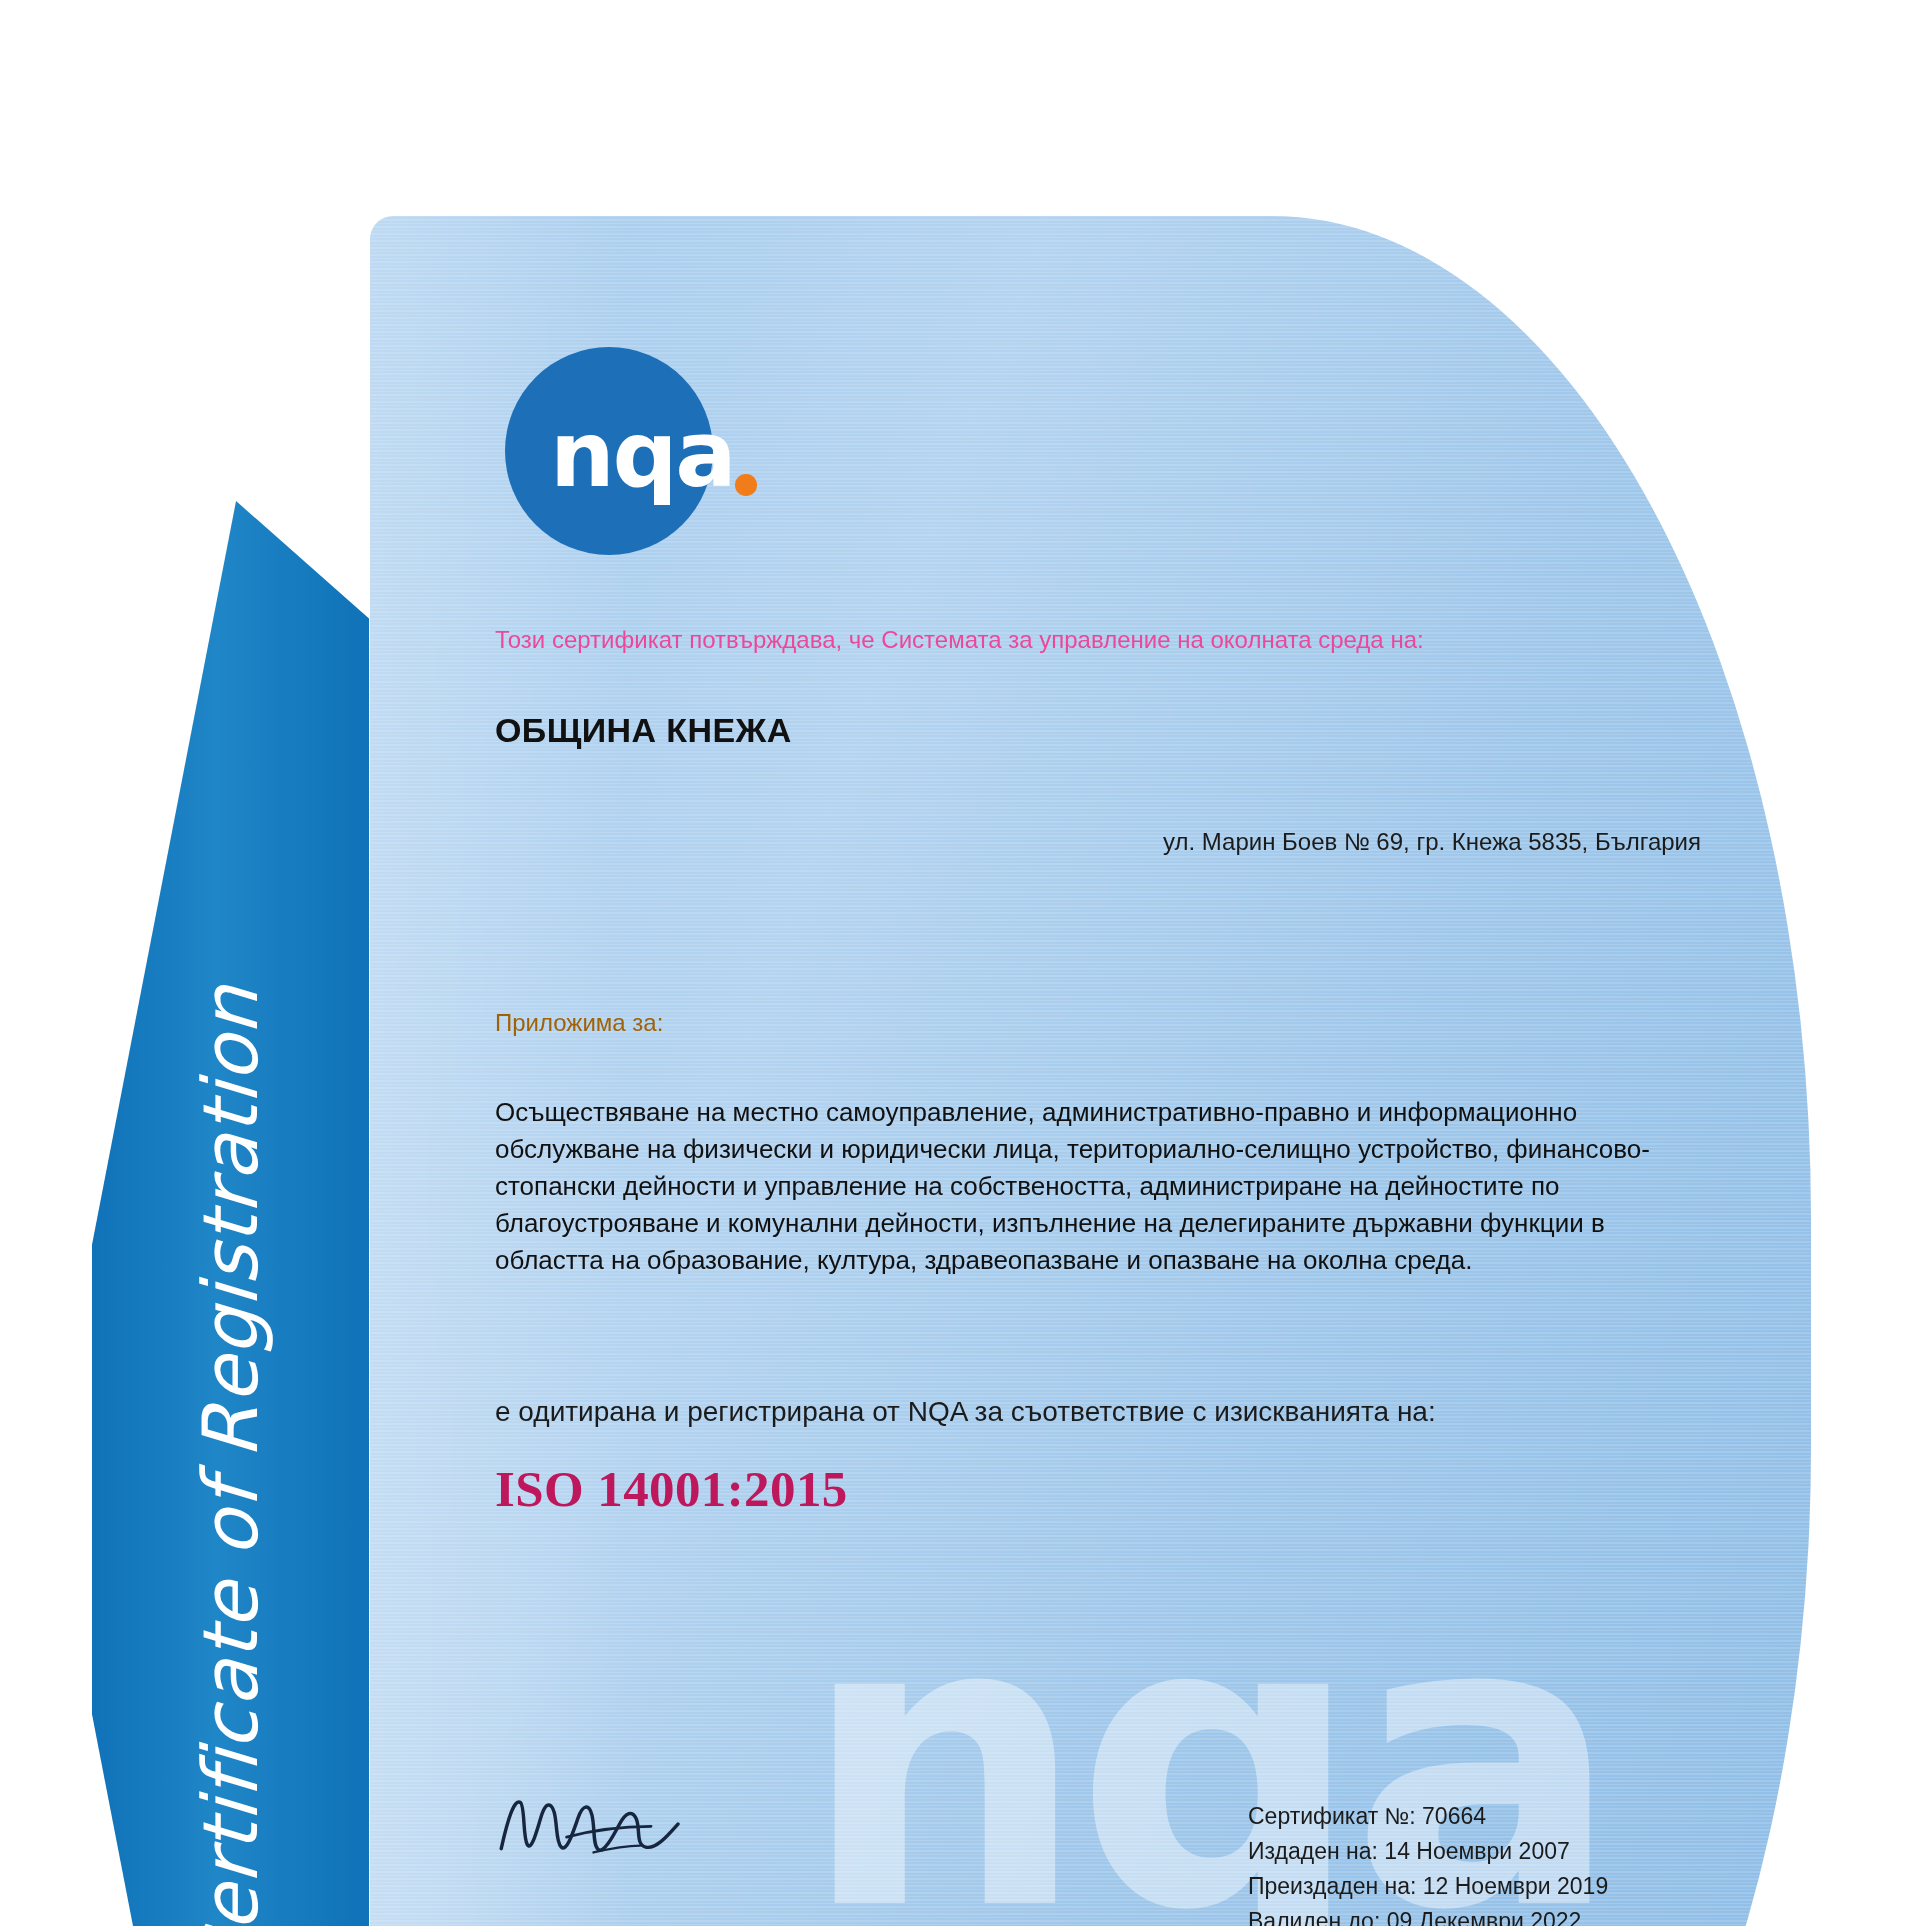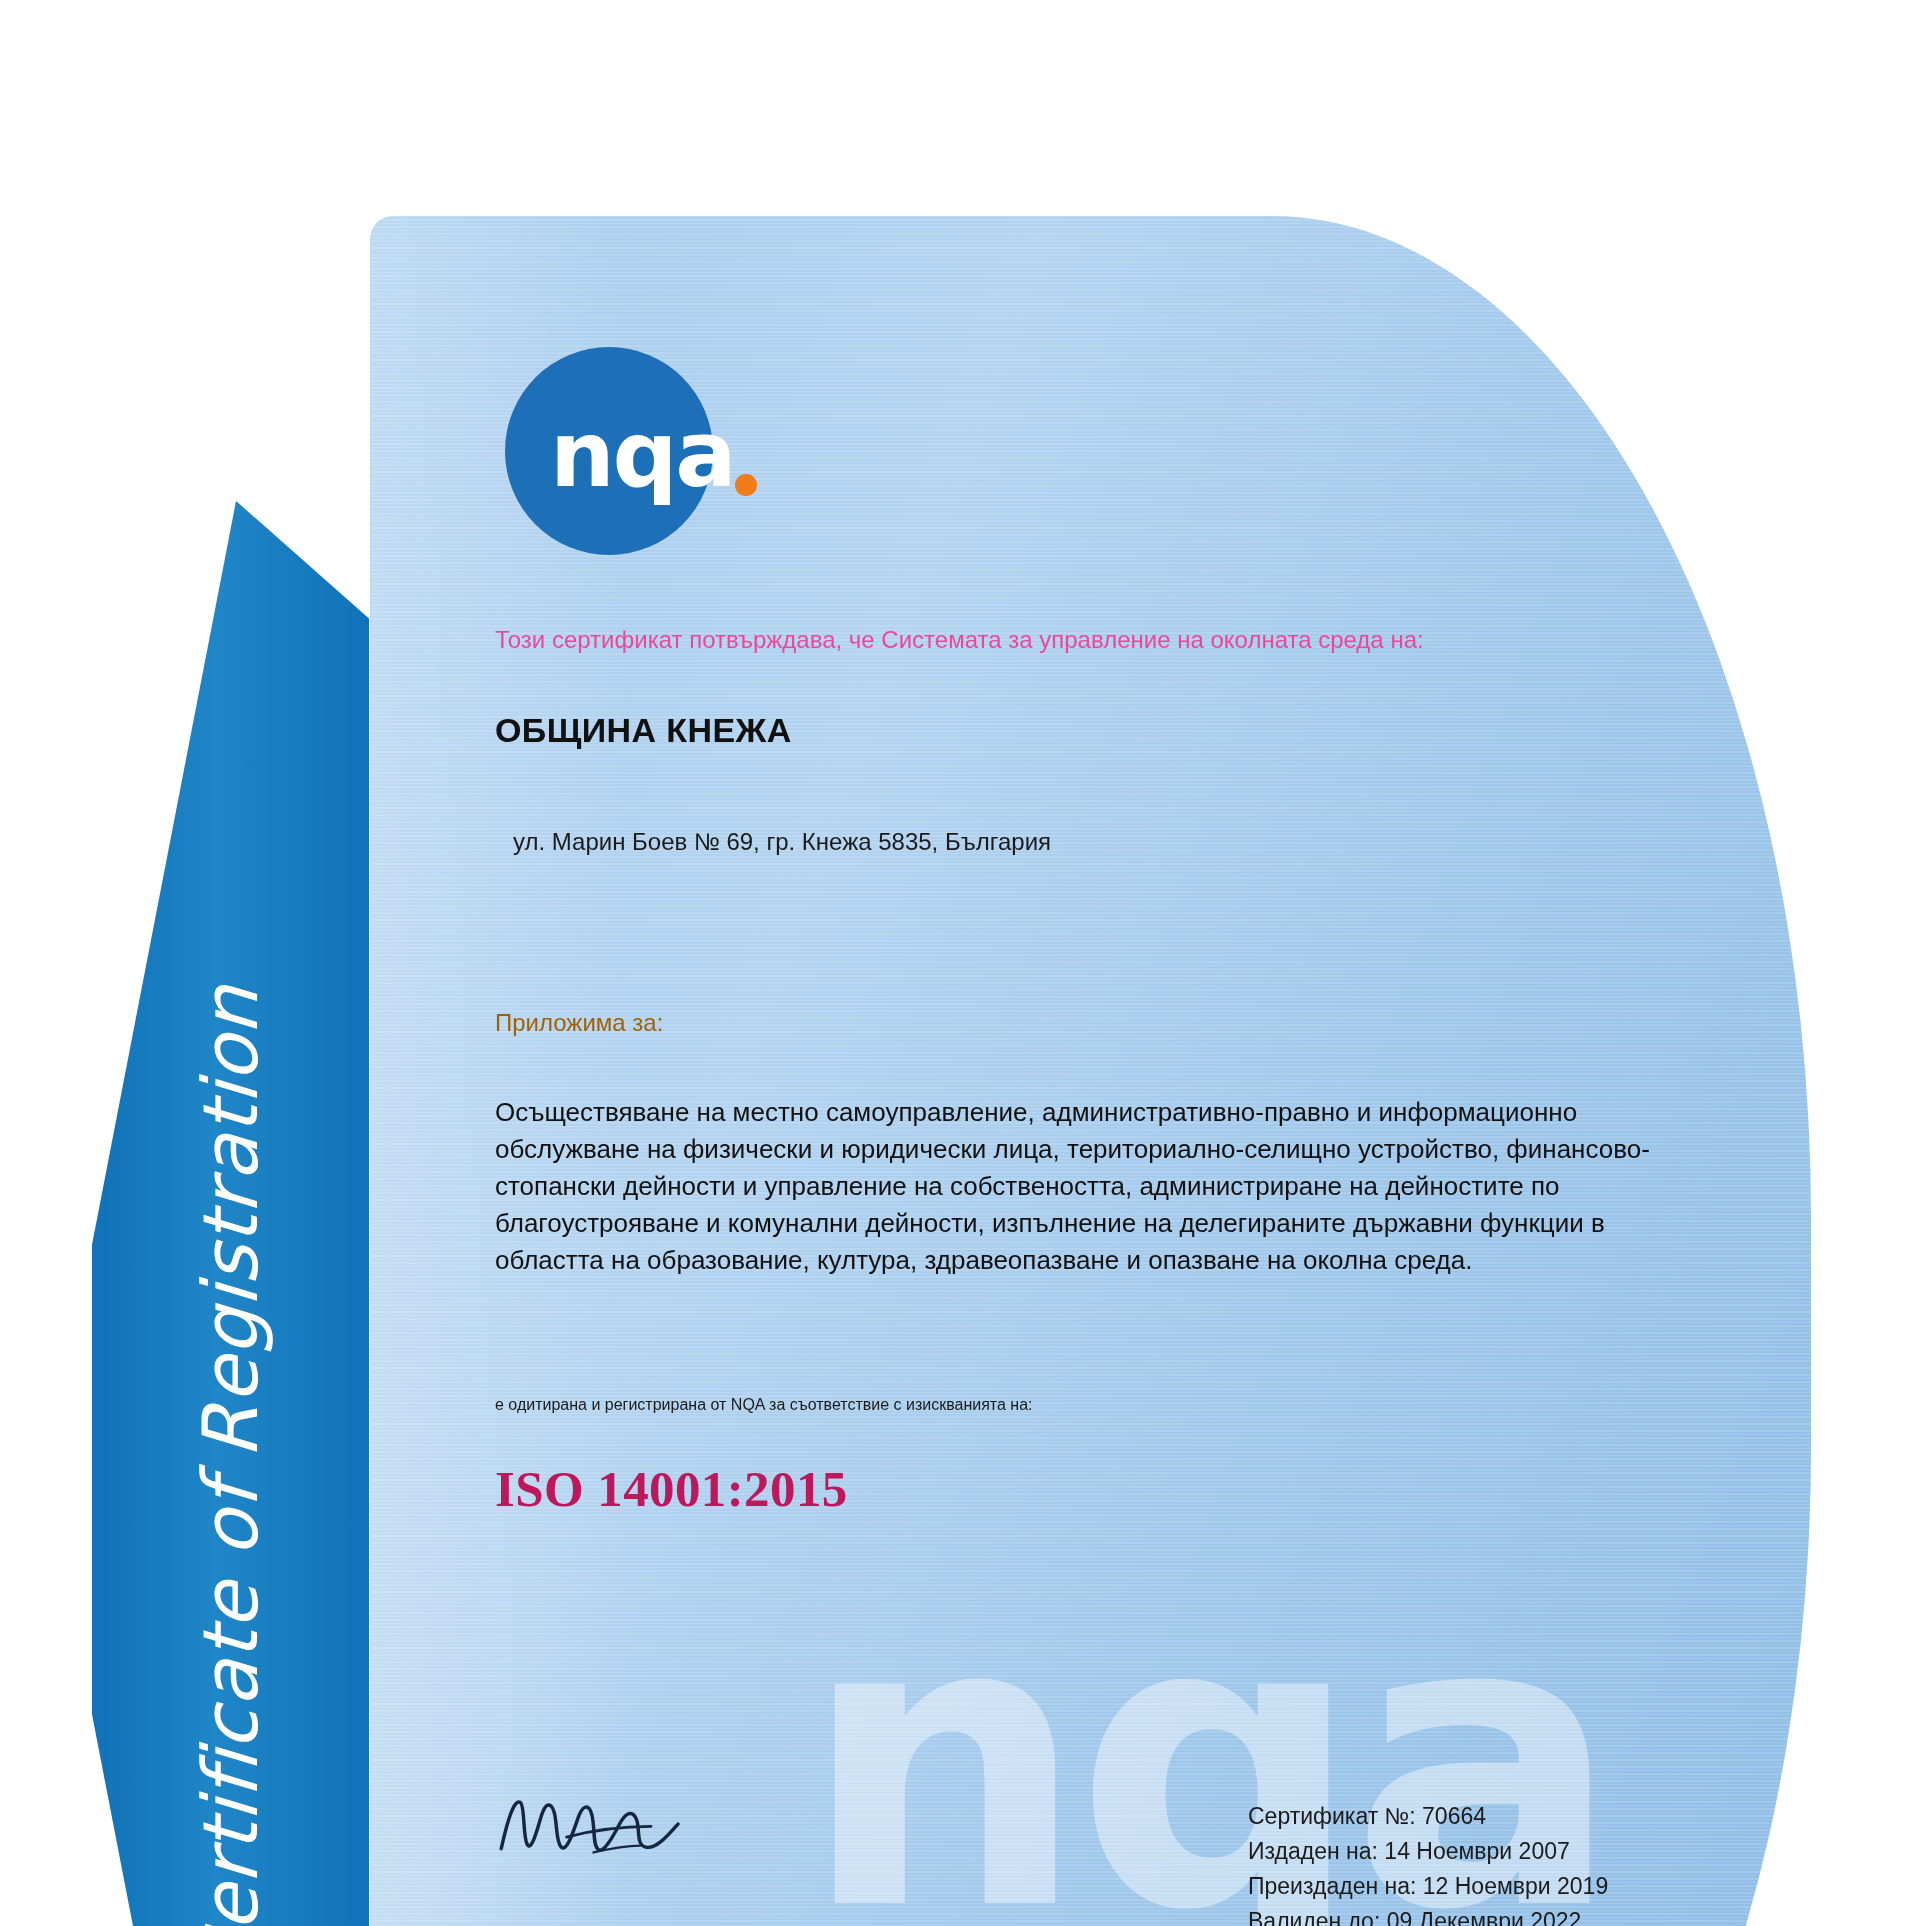--- a/index.html
+++ b/index.html
@@ -149,25 +149,26 @@
     top: 711px;
     width: 1213px;
     font-size: 34px;
     font-weight: 700;
     color: #111111;
     letter-spacing: 0.4px;
   }
 
   .org-address {
     position: absolute;
-    left: 513px;
+    left: 488px;
     top: 828px;
     width: 1213px;
     font-size: 24px;
     color: #1b1b1b;
+    text-align: right;
   }
 
   .scope-label {
     position: absolute;
     left: 495px;
     top: 1009px;
     width: 1213px;
     font-size: 24px;
     color: #a16207;
   }
@@ -181,21 +182,21 @@
     font-weight: 400;
     color: #111111;
     line-height: 1.42;
   }
 
   .audited-line {
     position: absolute;
     left: 495px;
     top: 1396px;
     width: 1213px;
-    font-size: 16px;
+    font-size: 28px;
     color: #1b1b1b;
   }
 
   .standard {
     position: absolute;
     left: 495px;
     top: 1460px;
     width: 1213px;
     font-size: 51px;
     font-weight: 700;

